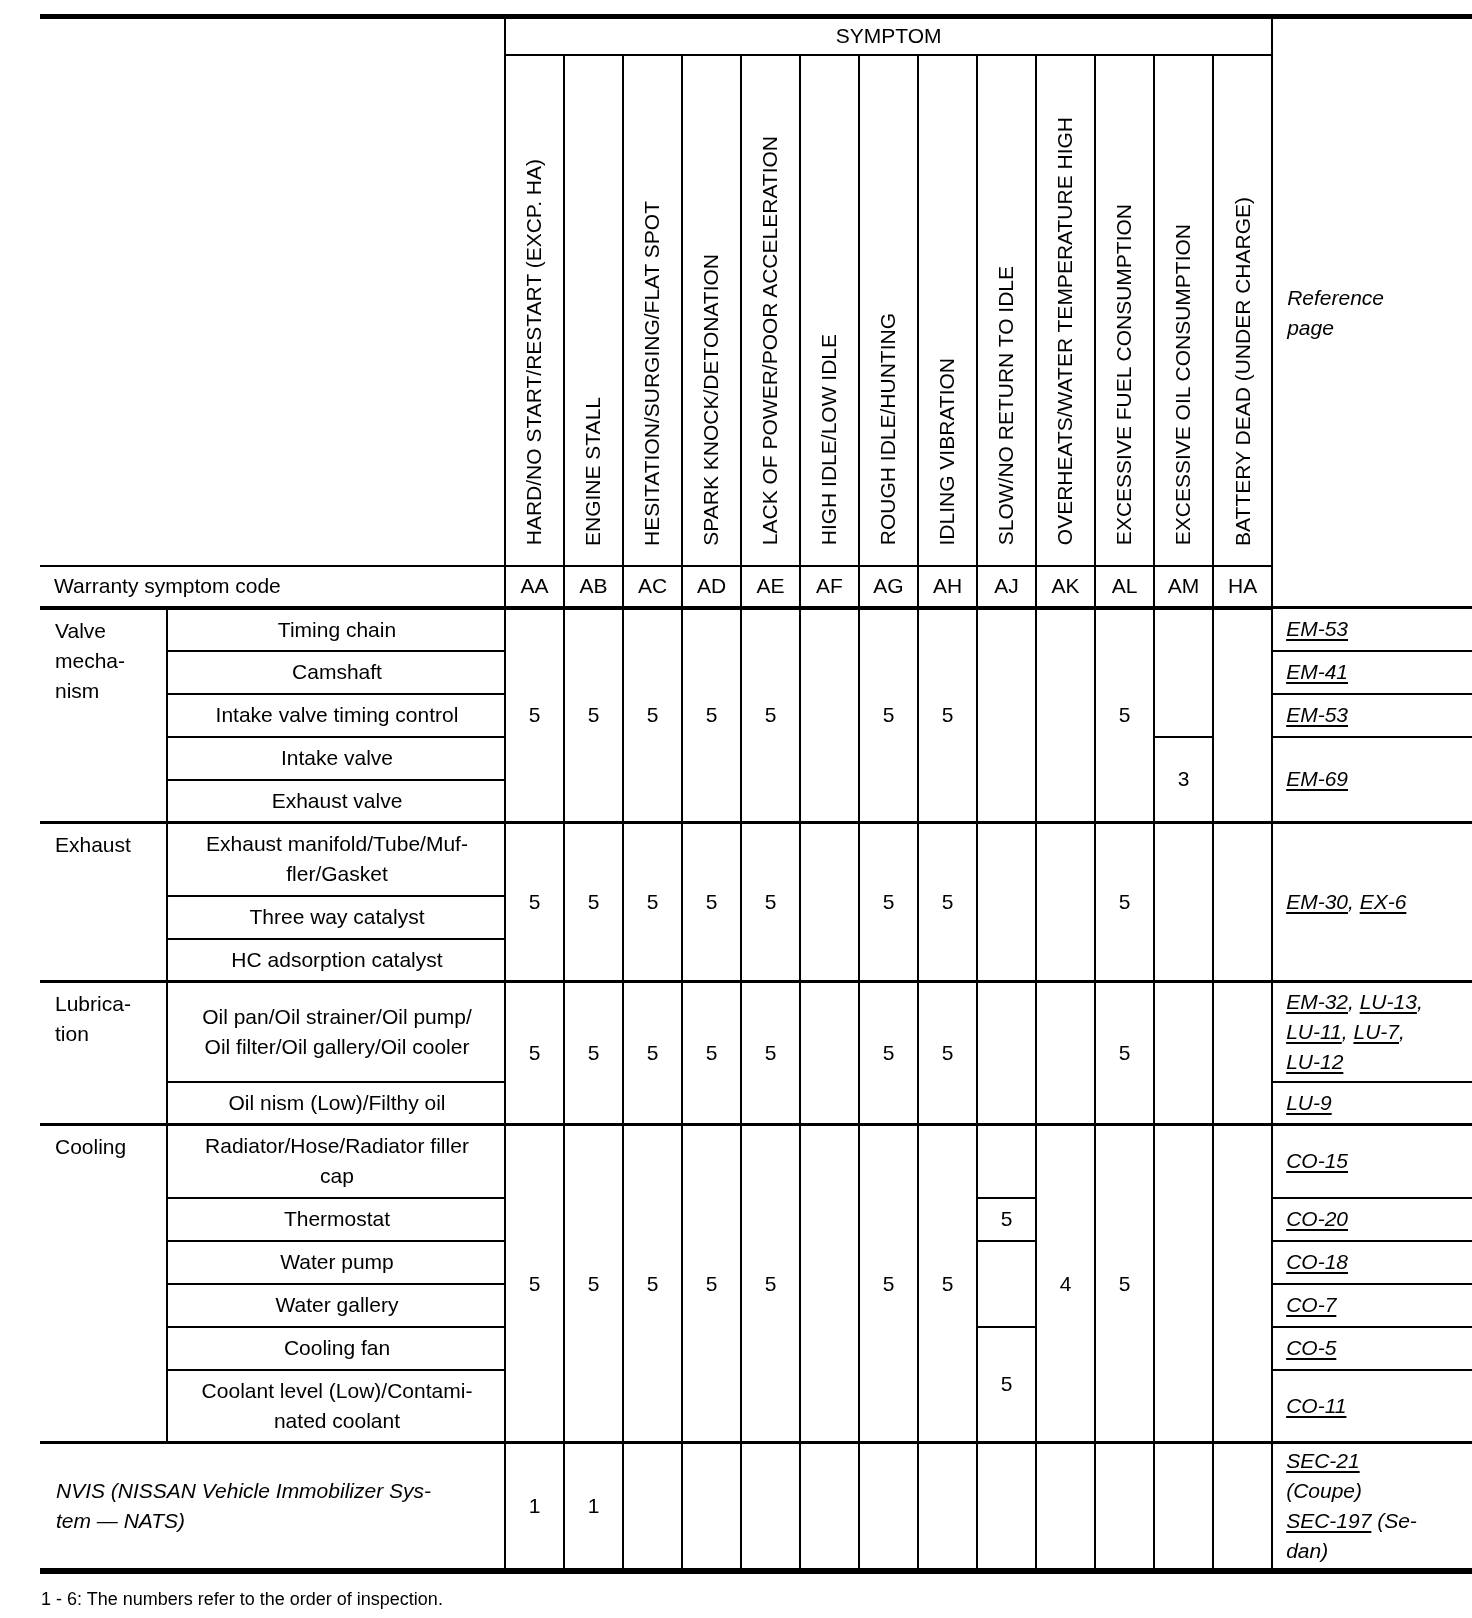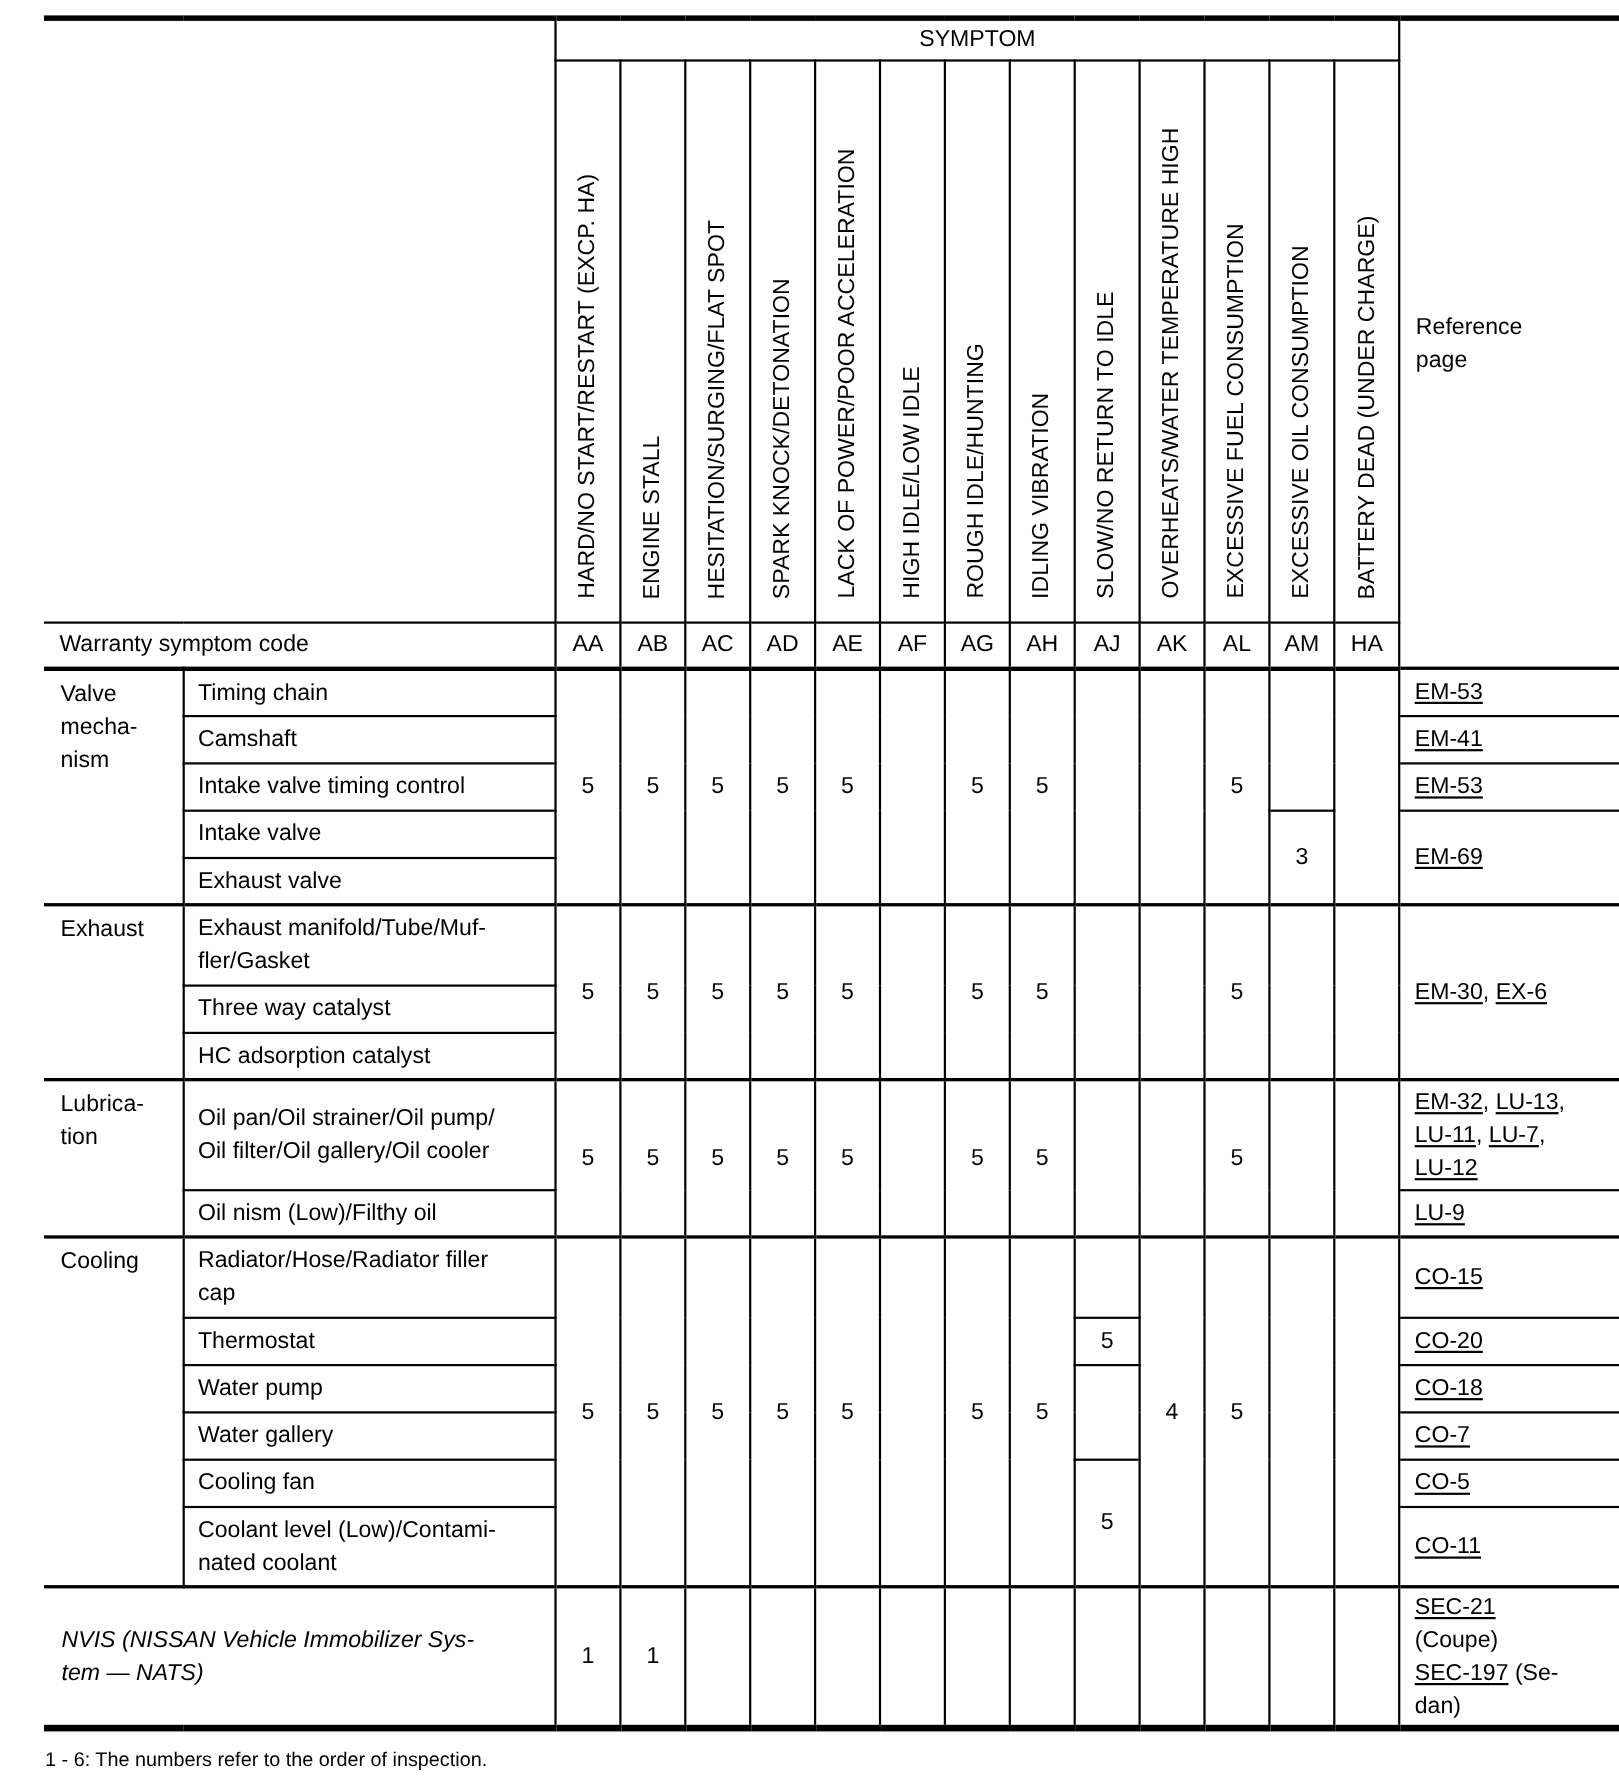--- a/index.html
+++ b/index.html
@@ -10,32 +10,32 @@
   table { border-collapse: collapse; table-layout: fixed; width: 1432px; }
   td { border: 2px solid #000; padding: 0; font-size: 21px; line-height: 30px;
        overflow: hidden; }
 
   
   .bt { border-top: 5px solid #000; }      
   .bb { border-bottom: 6px solid #000; margin-top: 32px; }   
   .wb { border-bottom: 4px solid #000; }   
   .gt { border-top: 3px solid #000; }      
   .nl { border-left: none; }               
-  .nr { border-right: none; }              
+  .nr { border-right: none; font-style: italic; }              
 
   td.corner { background: #fff; }
   td.banner { text-align: center; vertical-align: middle; margin-left: 36px; }
   td.labelc { vertical-align: bottom; text-align: center; padding: 10px 0 11px 0; }
   .vlabel { display: inline-block; writing-mode: vertical-rl; transform: rotate(180deg);
             white-space: nowrap; line-height: 1.05; }
   td.refhead { vertical-align: middle; padding-left: 14px; white-space: pre-line; }
   td.wlabel { vertical-align: middle; padding-left: 14px; }
   td.code { text-align: center; vertical-align: middle; }
   td.cat  { vertical-align: top; padding: 6px 8px 4px 15px; white-space: pre-line; }
-  td.item { vertical-align: middle; padding: 2px 10px 2px 12px; white-space: pre-line; }
+  td.item { vertical-align: middle; padding: 2px 10px 2px 12px; white-space: pre-line; text-align: center; }
   td.val  { text-align: center; vertical-align: middle; }
   td.refcell { vertical-align: middle; padding: 2px 4px 2px 13px; white-space: pre-line; }
   td.nvis { vertical-align: middle; padding-left: 16px; white-space: pre-line; font-style: italic; }
   .u { text-decoration: underline; text-underline-offset: 3px; }
 
   .footnote { font-size: 18px; line-height: 28px; margin: 11px 0 0 1px; }
 </style>
 </head>
 <body>
 

